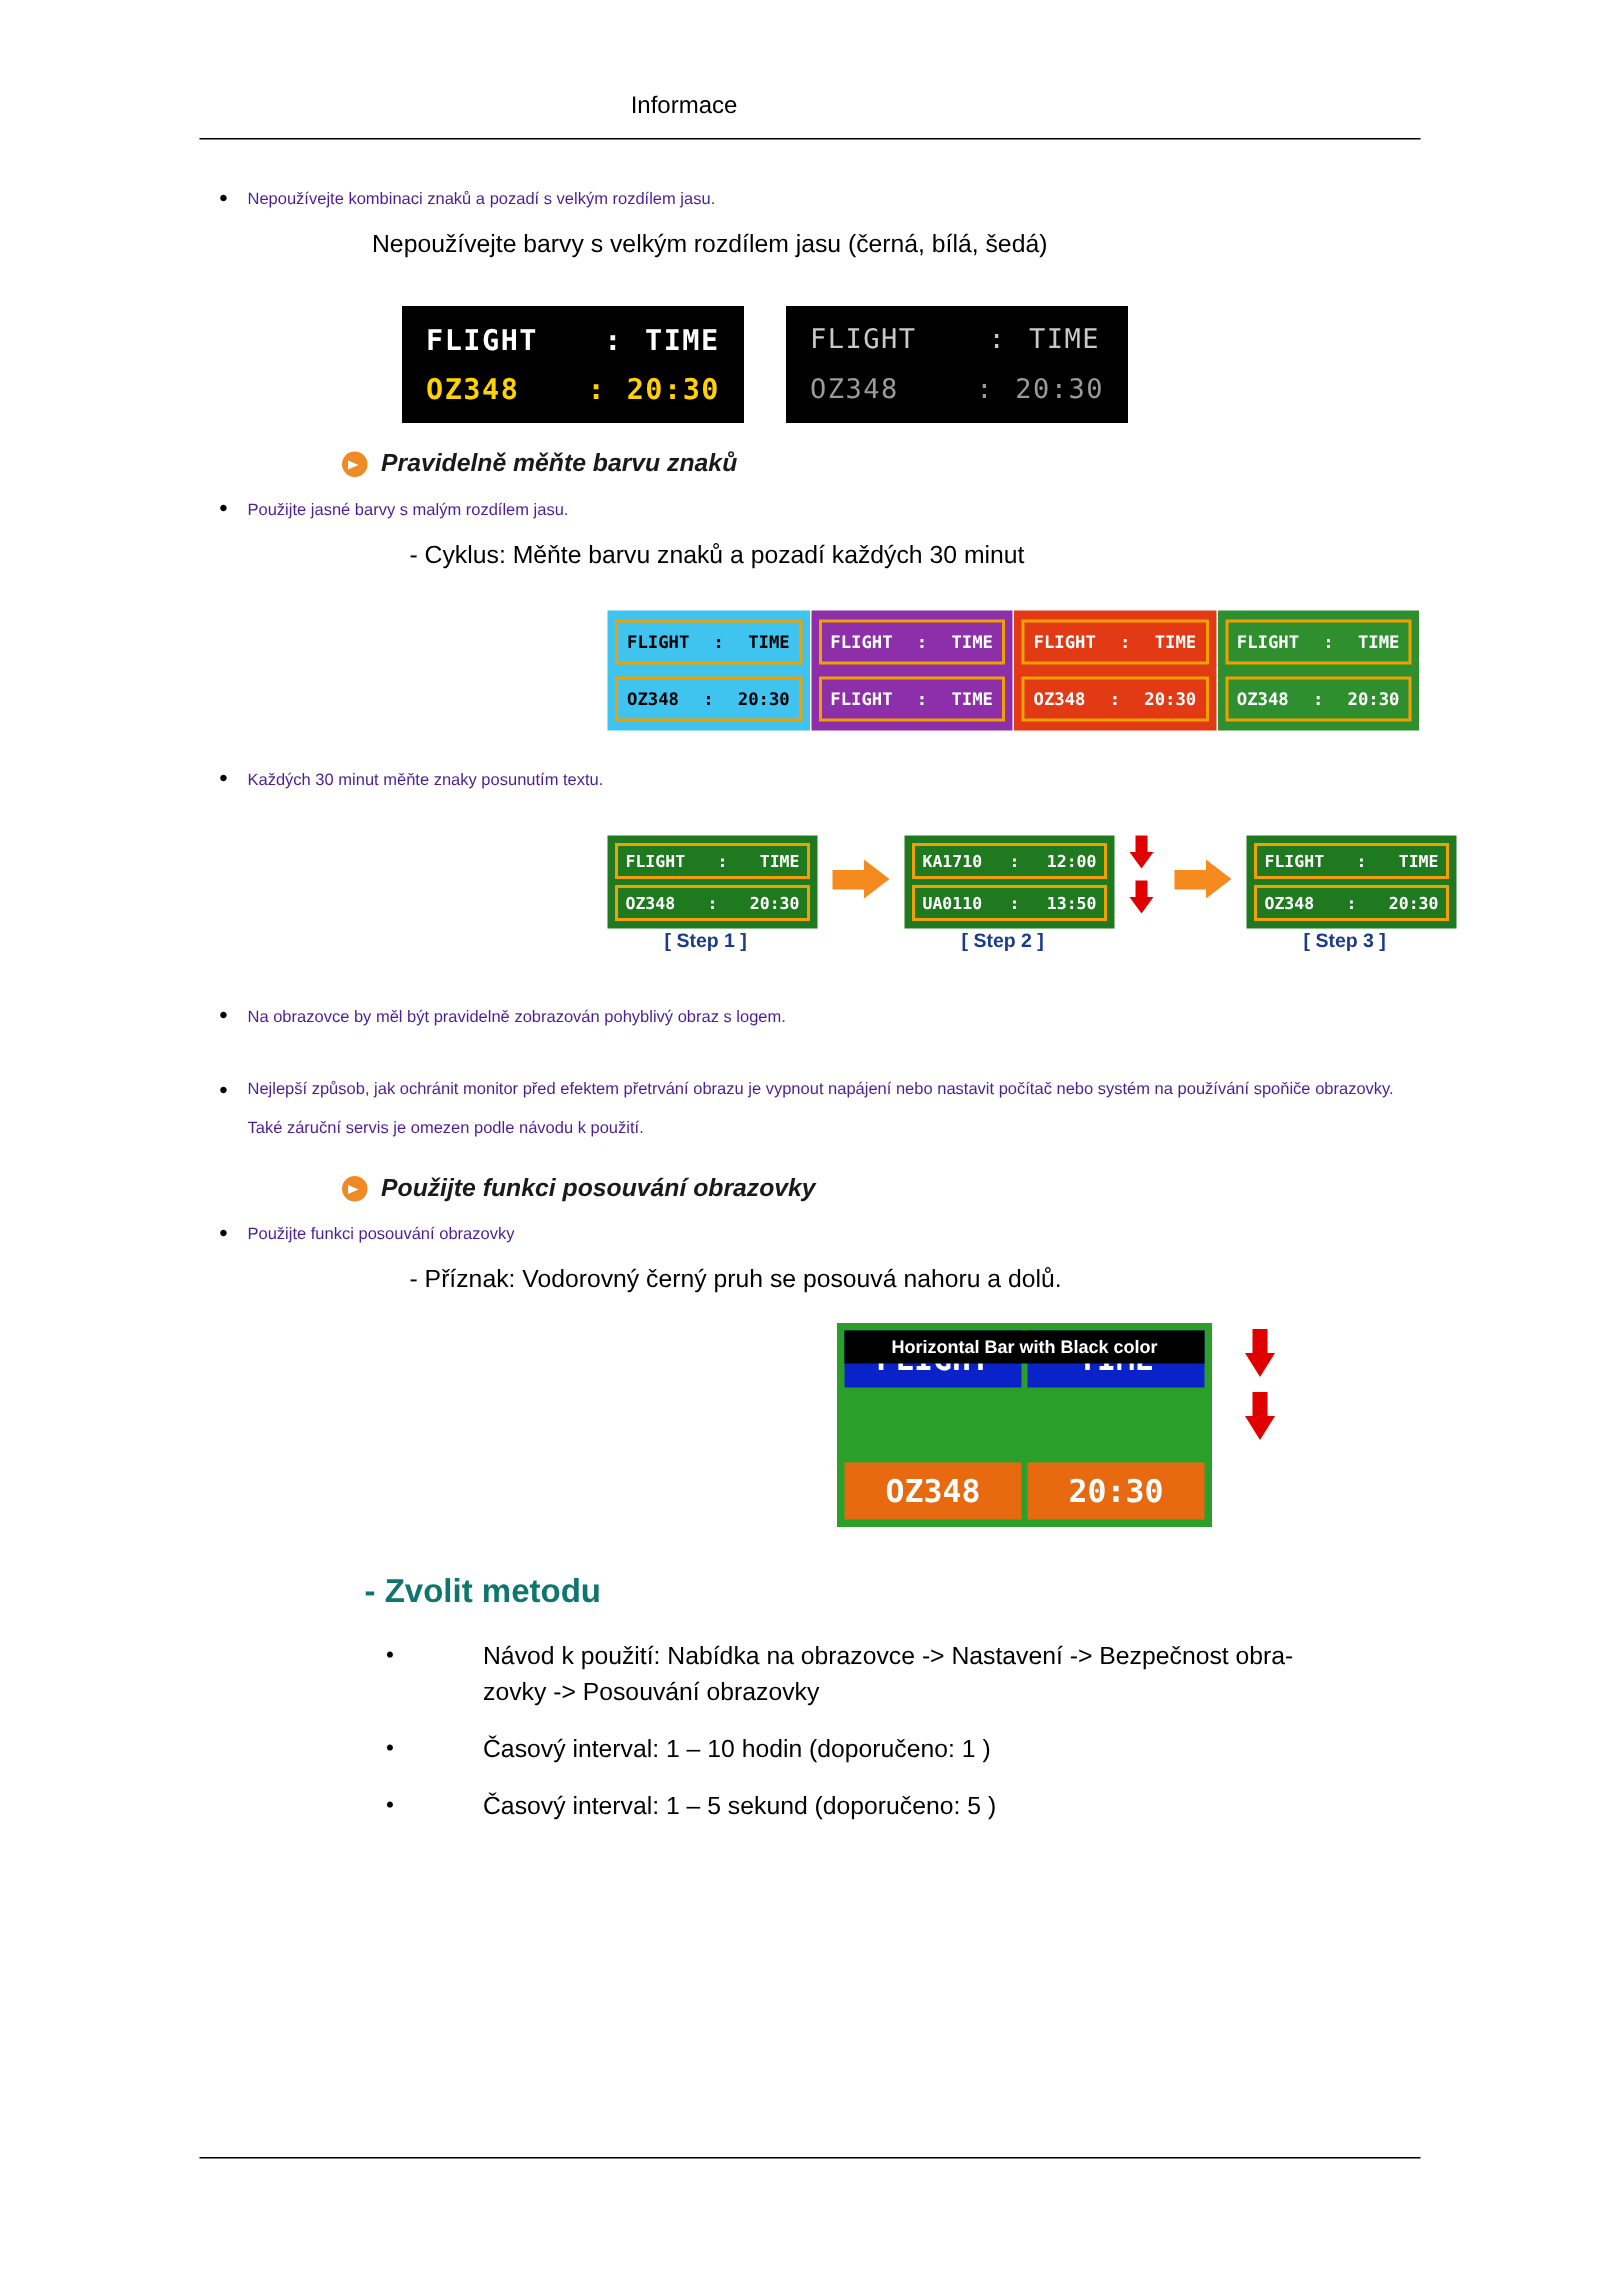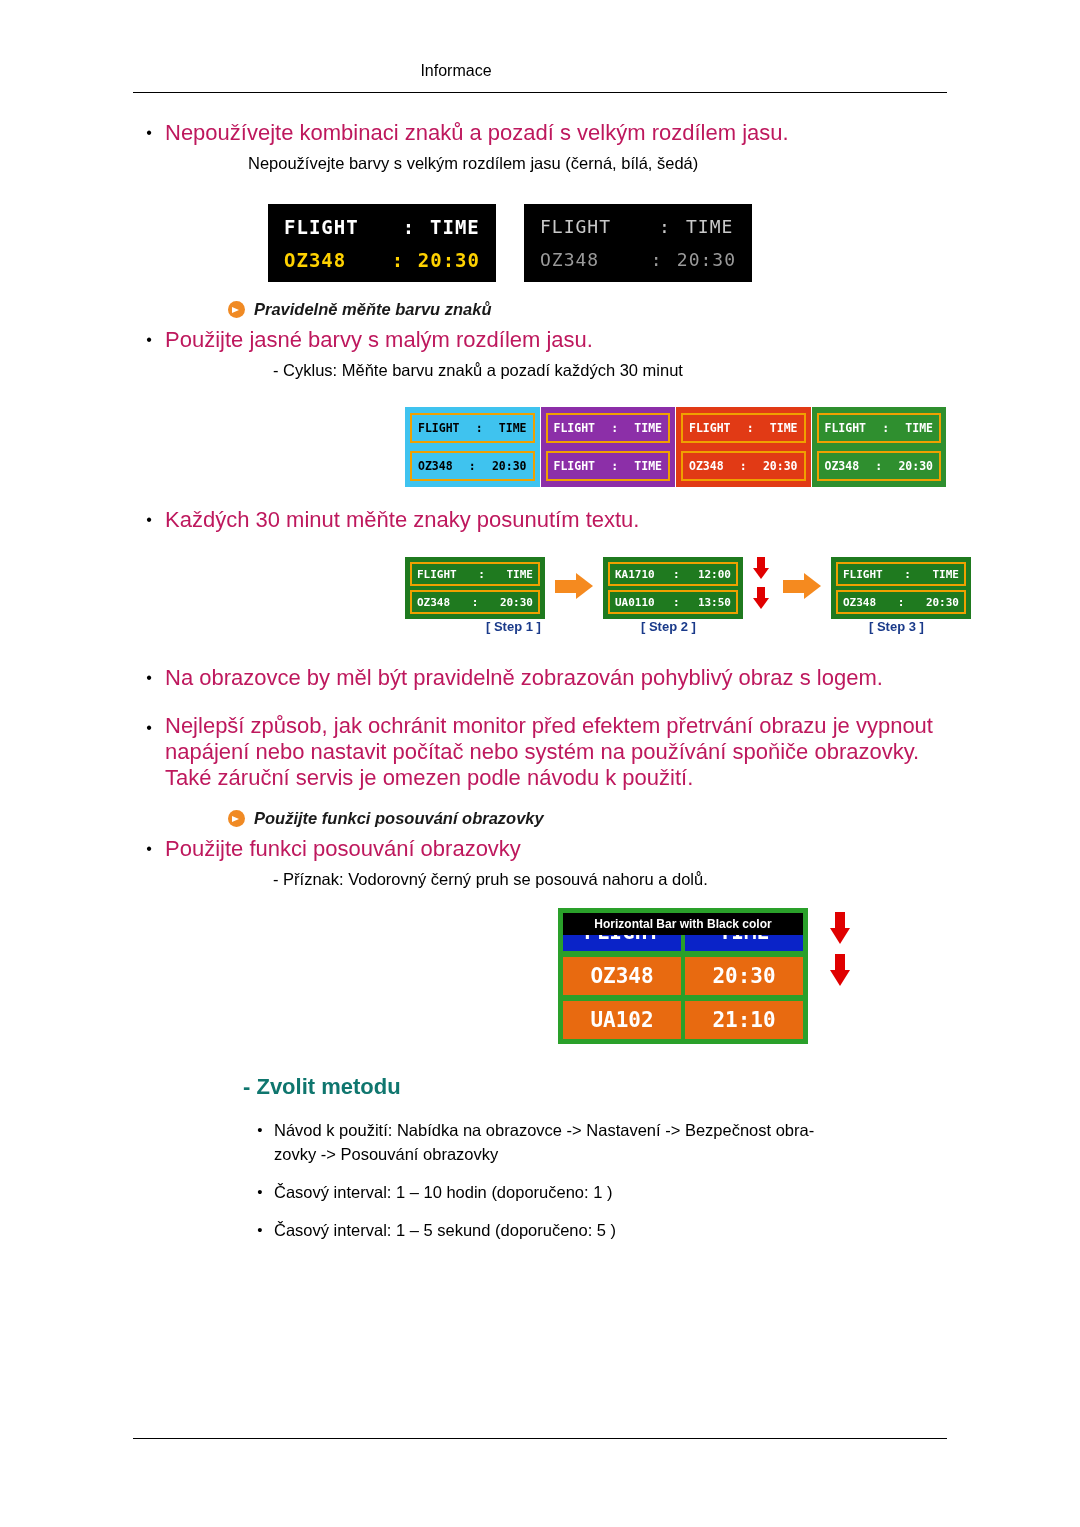--- a/index.html
+++ b/index.html
@@ -58,23 +58,23 @@
   }
   .bullet-dot {
     width: 32px;
     flex: 0 0 32px;
     text-align: center;
     font-size: 16px;
     line-height: 30px;
     color: #000;
   }
   .bullet-text {
-    font-size: 22px;
+    font-size: 11px;
     line-height: 30px;
-    color: #be185d;
+    color: #4c1d95;
   }
   .plain-line {
     font-size: 16.5px;
     line-height: 30px;
     padding-left: 115px;
     color: #000;
   }
   .sub-line {
     font-size: 16.5px;
     line-height: 30px;
@@ -132,20 +132,21 @@
   .list-bullet .dot {
     width: 28px;
     flex: 0 0 28px;
     text-align: center;
     font-size: 15px;
     line-height: 24px;
   }
   .list-bullet .txt {
     font-size: 16.5px;
     line-height: 24px;
+    margin-left: 48px;
   }
   .lower-list { padding-left: 113px; }
 
   
   .fig-boards {
     display: flex;
     gap: 28px;
     margin: 26px 0 0 135px;
   }
   .board {
@@ -474,21 +475,21 @@
           <span>FLIGHT</span>
           <span>:</span>
           <span>TIME</span>
         </div>
         <div class="line">
           <span>OZ348</span>
           <span>:</span>
           <span>20:30</span>
         </div>
       </div>
-      <div class="steplabel" style="left:38px;margin-left:43px;">[ Step 1 ]</div>
+      <div class="steplabel" style="left:38px;">[ Step 1 ]</div>
 
       <div class="orange-arrow" style="left:150px;">
         <div class="oa-body"></div>
           <div class="oa-head"></div>
       </div>
 
       <div class="stepbox" style="left:198px;top:6px;">
         <div class="line">
           <span>KA1710</span>
           <span>:</span>
@@ -553,24 +554,20 @@
 
     <div class="fig-hbar">
       <div class="hb-board">
         <div class="hb-row">
           <div class="hb-cell hb-blue">FLIGHT</div>
           <div class="hb-cell hb-blue">TIME</div>
         </div>
         <div class="hb-row">
           <div class="hb-cell hb-orange">OZ348</div>
           <div class="hb-cell hb-orange">20:30</div>
-        </div>
-        <div class="hb-row">
-          <div class="hb-cell hb-orange">UA102</div>
-          <div class="hb-cell hb-orange">21:10</div>
         </div>
       </div>
       <div class="hb-black-bar">Horizontal Bar with Black color</div>
       <div class="hb-arrow" style="top:4px;">
         <div class="hba-body"></div>
           <div class="hba-head"></div>
       </div>
       <div class="hb-arrow" style="top:46px;">
         <div class="hba-body"></div>
           <div class="hba-head"></div>

